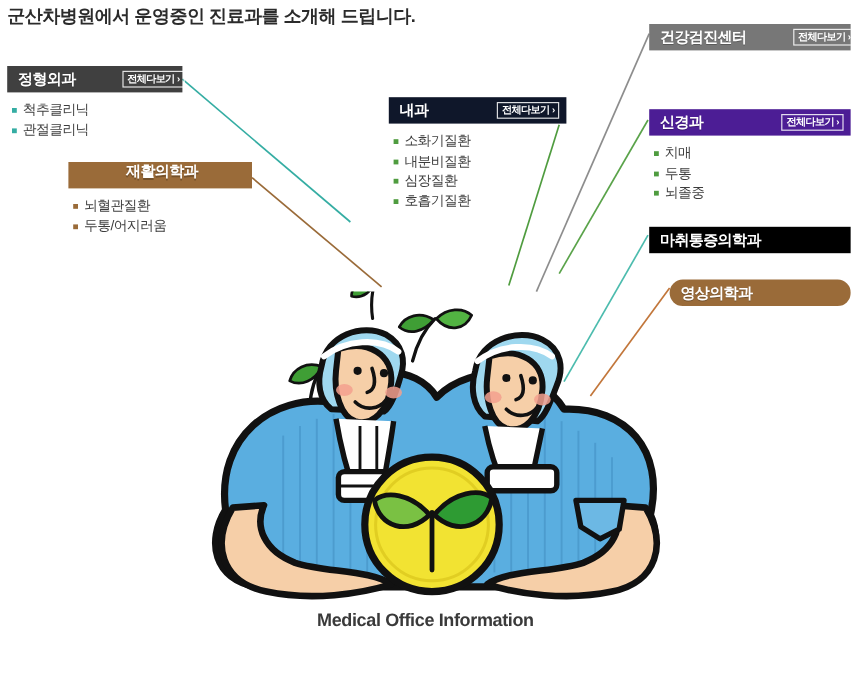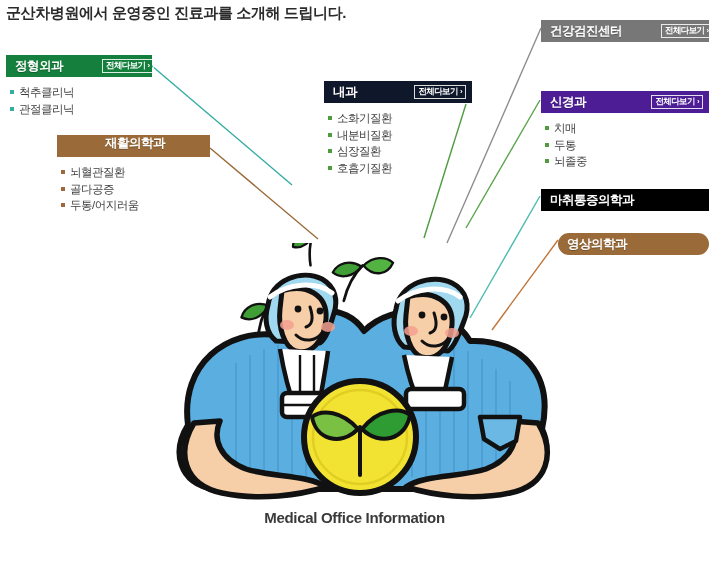--- a/index.html
+++ b/index.html
@@ -106,21 +106,21 @@
     <line x1="152" y1="66" x2="292" y2="185" stroke="#35ada3" stroke-width="1.4"></line>
     <line x1="210" y1="148" x2="318" y2="239" stroke="#9a6b39" stroke-width="1.4"></line>
     <line x1="466" y1="104" x2="424" y2="238" stroke="#4f9c3f" stroke-width="1.4"></line>
     <line x1="541" y1="28" x2="447" y2="243" stroke="#8d8d8d" stroke-width="1.4"></line>
     <line x1="540" y1="100" x2="466" y2="228" stroke="#5aa34a" stroke-width="1.4"></line>
     <line x1="540" y1="196" x2="470" y2="318" stroke="#4cbcae" stroke-width="1.4"></line>
     <line x1="558" y1="240" x2="492" y2="330" stroke="#c2763a" stroke-width="1.4"></line>
   </svg>
 
   <div class="dept" style="left:6px; top:55px; width:146px;">
-    <div class="dept-head" style="background:#15803d;justify-content:space-between;">
+    <div class="dept-head" style="background:#404040;justify-content:space-between;">
       <span class="dept-name">정형외과</span>
       <span class="more-btn">
         <span>전체다보기</span>
         <span class="chev">›</span>
       </span>
     </div>
     <ul class="dept-list" style="--bullet:#35ada3;">
       <li>척추클리닉</li>
       <li>관절클리닉</li>
     </ul>
@@ -129,21 +129,20 @@
   <div class="dept" style="left:57px; top:135px; width:153px;">
     <div class="dept-head" style="background:#9a6b39;flex-direction:column;">
       <span class="dept-name">재활의학과</span>
       <span class="more-btn">
         <span>전체다보기</span>
         <span class="chev">›</span>
       </span>
     </div>
     <ul class="dept-list" style="--bullet:#9a6b39;">
       <li>뇌혈관질환</li>
-      <li>골다공증</li>
       <li>두통/어지러움</li>
     </ul>
   </div>
 
   <div class="dept" style="left:324px; top:81px; width:148px;">
     <div class="dept-head" style="background:#0f172a;">
       <span class="dept-name">내과</span>
       <span class="more-btn">
         <span>전체다보기</span>
         <span class="chev">›</span>

